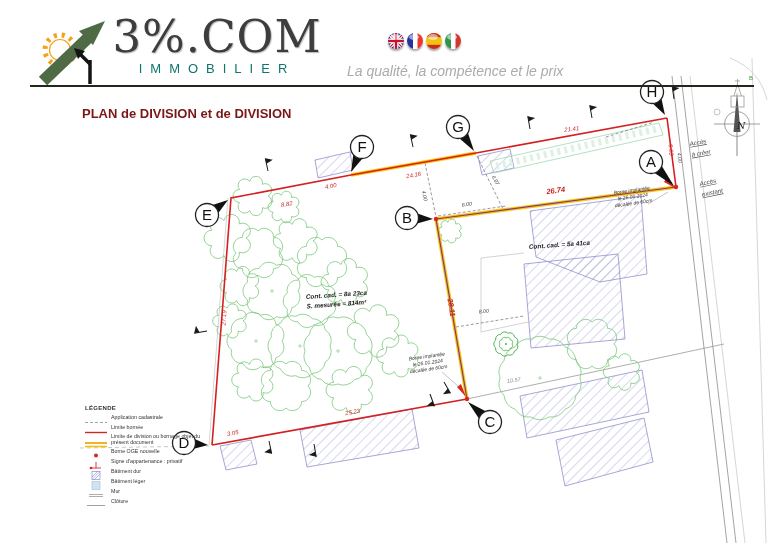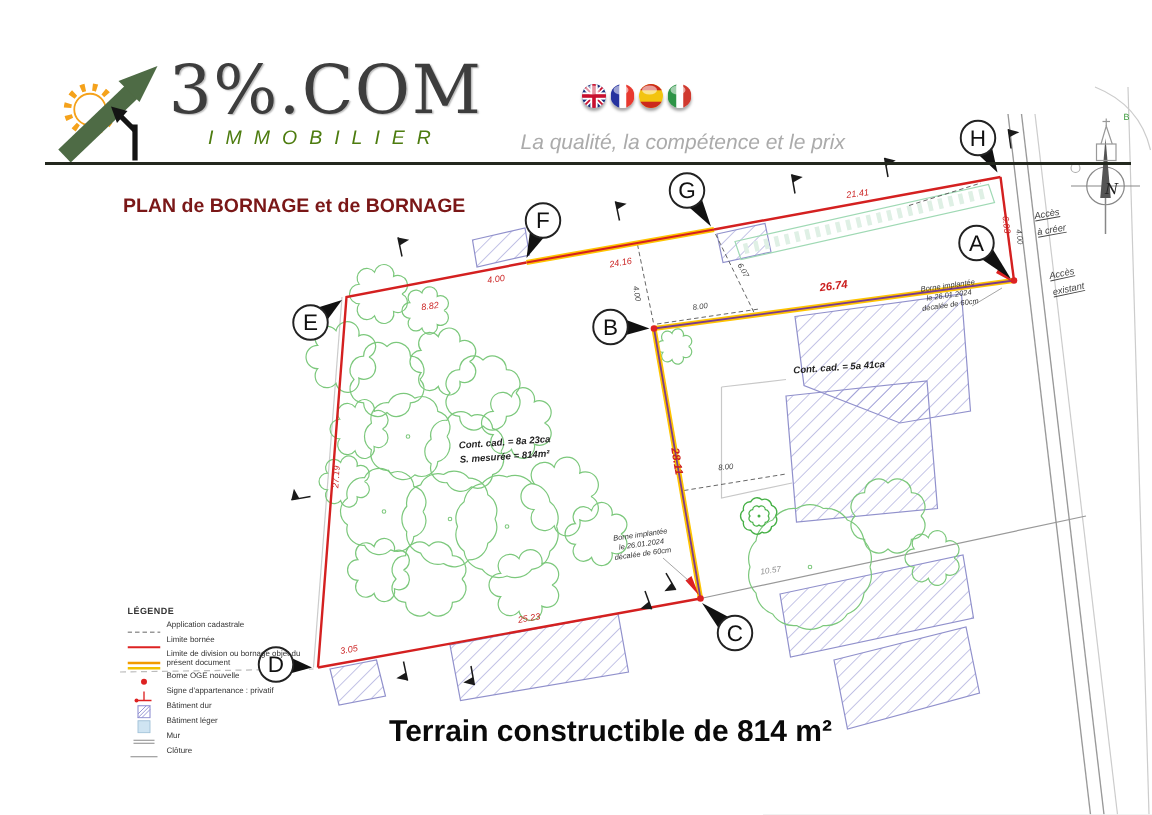--- a/index.html
+++ b/index.html
@@ -1,24 +1,24 @@
 <!DOCTYPE html>
 <html><head>
 <meta charset="utf-8">
 <style>
   html,body{margin:0;padding:0;background:#e8e8e8;}
   .page{position:relative;width:768px;height:543px;background:#fff;overflow:hidden;
         font-family:"Liberation Sans",sans-serif;}
   
-  .hdr{position:absolute;left:0;top:0;width:768px;height:130px;z-index:2;margin-top:23px;}
+  .hdr{position:absolute;left:0;top:0;width:768px;height:130px;z-index:2;}
   .logo-icon{position:absolute;left:33px;top:18px;}
   .brand{position:absolute;left:112px;top:14px;width:210px;text-align:center;}
   .brand-title{font-family:"DejaVu Serif","Liberation Serif",serif;font-size:45px;
                color:#3d3d3d;letter-spacing:1px;line-height:1.0;text-shadow:1px 1px 1px #bbb;}
-  .brand-sub{font-size:13px;color:#4d7c0f;letter-spacing:8px;margin-top:2px;font-style:italic;}
+  .brand-sub{font-size:13px;color:#0f766e;letter-spacing:8px;margin-top:2px;}
   .hdr-rule{position:absolute;left:30px;top:85px;width:724px;height:2px;background:#23281e;}
   .flags{position:absolute;left:388px;top:33px;display:flex;gap:3px;}
   .flag{width:16px;height:16px;border-radius:50%;overflow:hidden;
         box-shadow:0 2px 2px rgba(0,0,0,.35);position:relative;}
   .flag svg{display:block;}
   .flag:after{content:"";position:absolute;left:2px;top:1px;width:10px;height:6px;
         border-radius:50%;background:rgba(255,255,255,.55);}
   .tagline{position:absolute;left:347px;top:63px;font-size:14px;font-style:italic;color:#ababab;}
   .plan-title{position:absolute;left:82px;top:106px;font-size:13px;font-weight:bold;color:#7a1717;}
   
@@ -89,21 +89,21 @@
       </span>
       <span class="flag">
         <svg width="16" height="16" viewBox="0 0 16 16">
             <rect width="6" height="16" fill="#2e9447"></rect>
           <rect x="6" width="4.5" height="16" fill="#fff"></rect>
             <rect x="10.5" width="5.5" height="16" fill="#d0392e"></rect>
           </svg>
       </span>
     </div>
     <div class="tagline">La qualité, la compétence et le prix</div>
-    <div class="plan-title">PLAN de BORNAGE et de BORNAGE</div>
+    <div class="plan-title">PLAN de DIVISION et de DIVISION</div>
   </div>
 
   <svg id="plan-svg" width="768" height="543" viewBox="0 0 768 543">
     <defs>
       <pattern id="hatch" width="7" height="7" patternUnits="userSpaceOnUse" patternTransform="rotate(45)">
         <line x1="0" y1="0" x2="0" y2="7" stroke="#8c8cd0" stroke-width="0.7"></line>
       </pattern>
     </defs>
 
     <g>
@@ -397,14 +397,13 @@
         </div>
         <div class="leg-row">
           <span class="leg-sw"><svg width="22" height="9" viewBox="0 0 22 9">
               <line x1="2" y1="4.5" x2="20" y2="4.5" stroke="#888" stroke-width="0.8"></line>
             </svg></span>
           <span class="leg-label">Clôture</span>
         </div>
       </div>
   </div>
 
-  <div class="footer-title">Terrain constructible de 814 m²</div>
 </div>
 
 </body></html>

